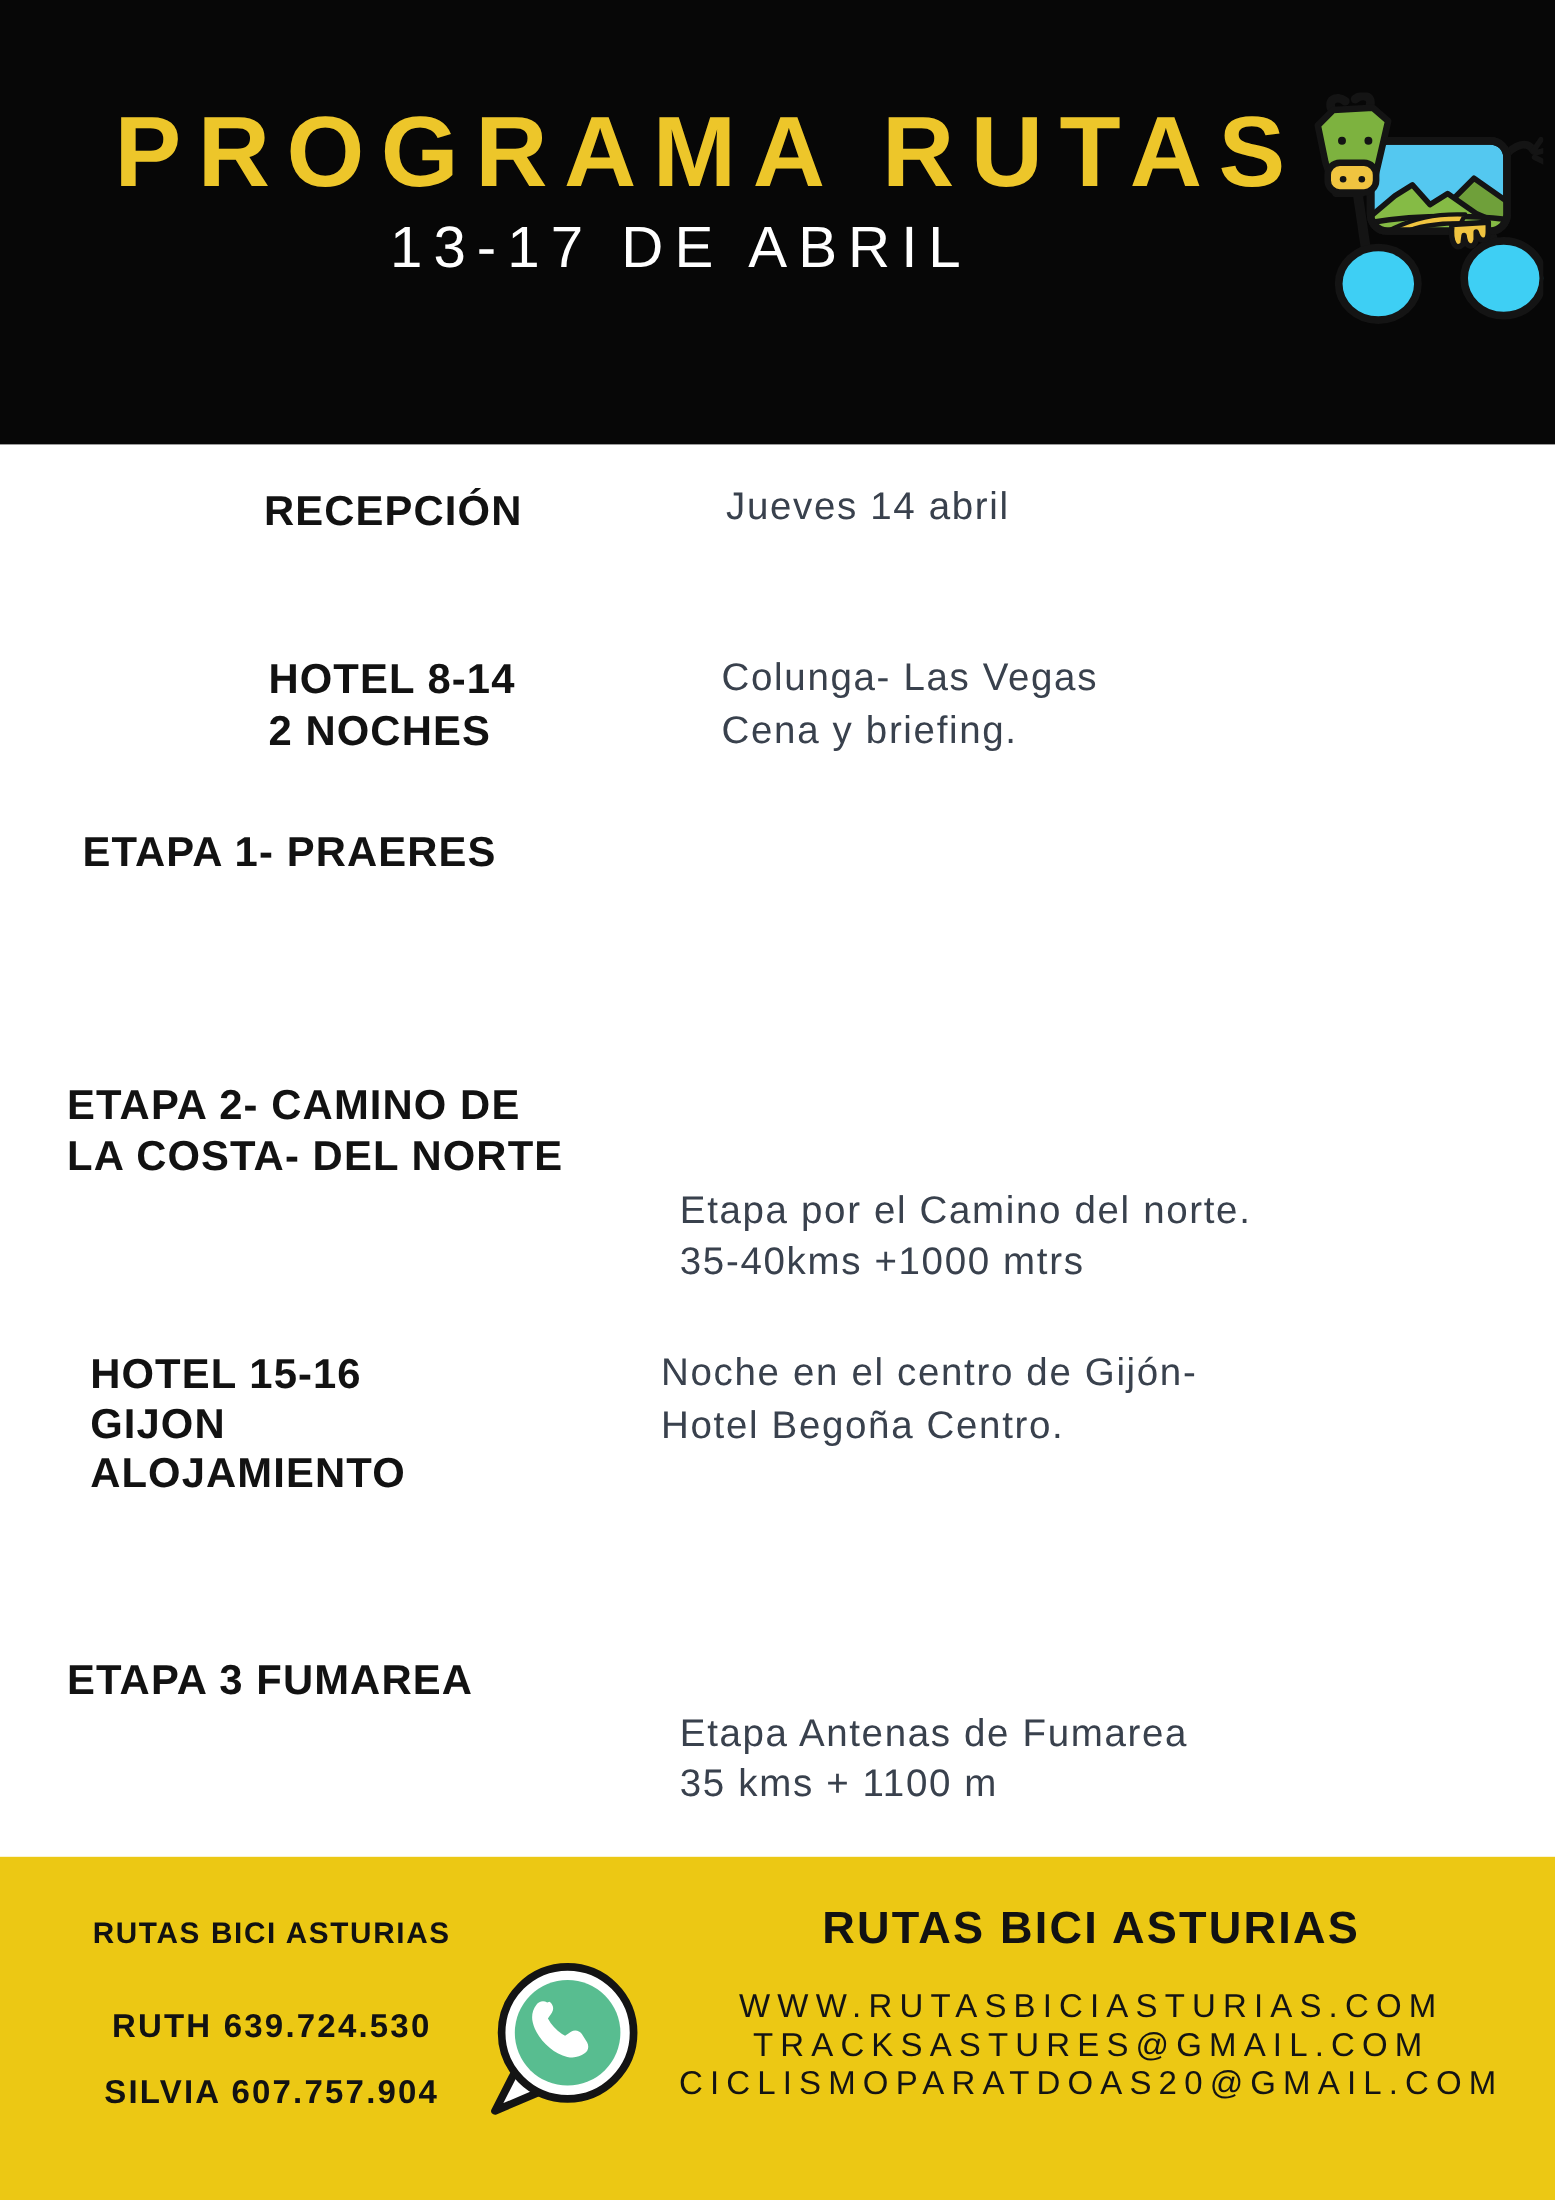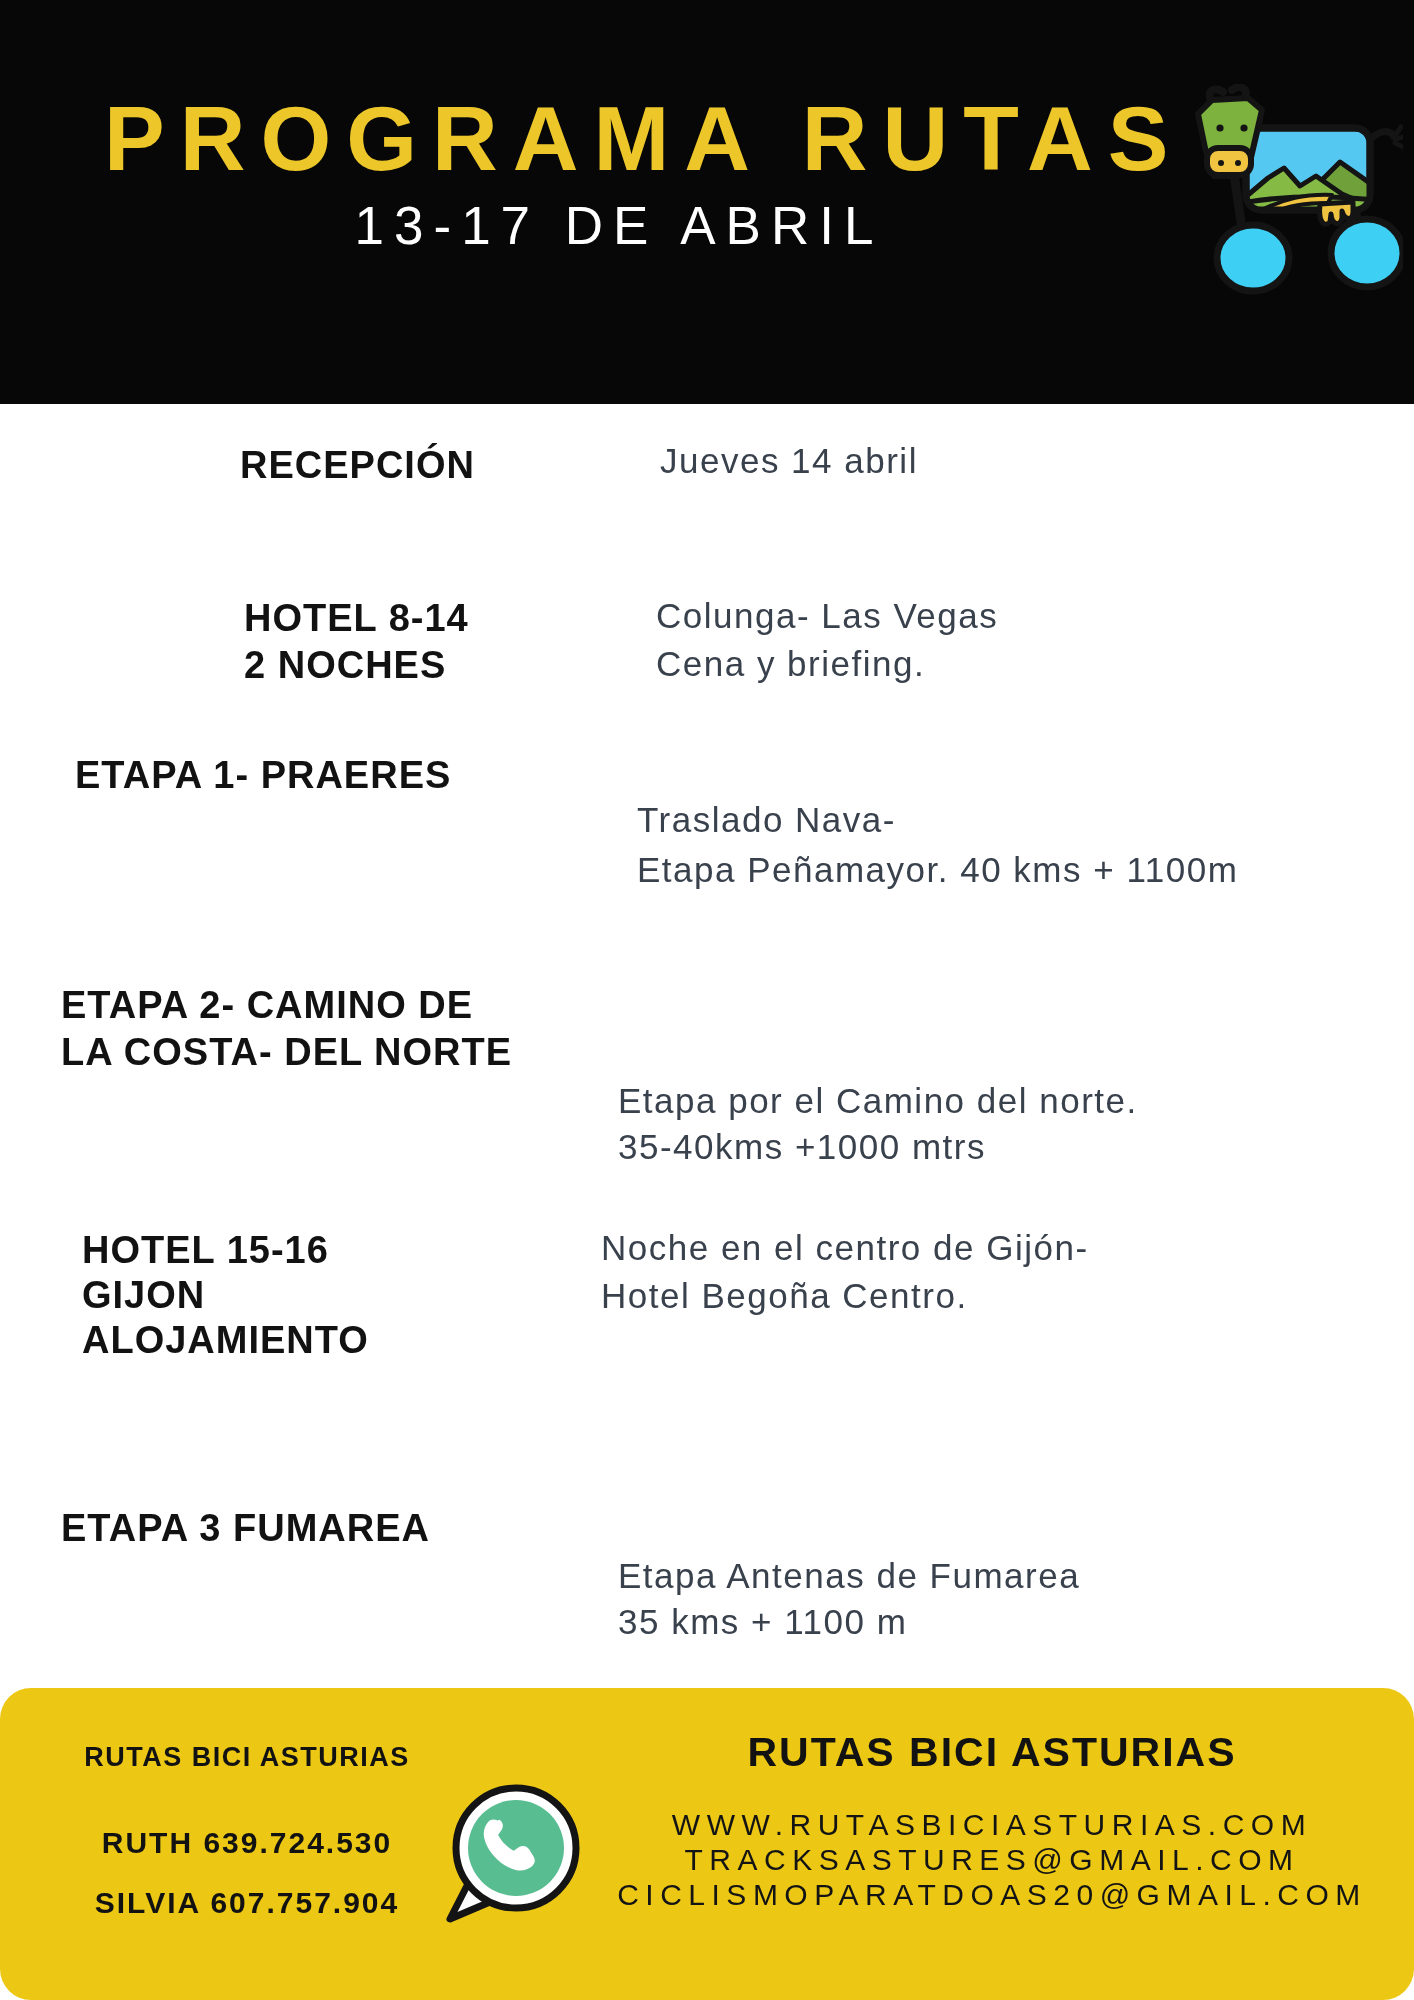--- a/index.html
+++ b/index.html
@@ -35,21 +35,20 @@
     position:absolute;
     font-size:35px;font-weight:400;letter-spacing:1.5px;line-height:48px;
     color:var(--desc_slate,#39414D);white-space:nowrap;
   }
   .desc-group.lh50{line-height:50px;}
   .desc-group.lh46{line-height:46px;}
   
   .footer-band{
     position:absolute;left:0;top:1688px;width:1414px;height:312px;
     background:var(--footer_yellow,#ECC814);
-    border-radius:31px;
   }
   .footer-left{position:absolute;left:0;top:0;width:494px;height:312px;}
   .footer-left .fl-brand{
     position:absolute;left:0;right:0;top:54px;text-align:center;
     font-size:27px;font-weight:700;letter-spacing:1.5px;color:#121212;white-space:nowrap;
   }
   .footer-left .fl-contact1{
     position:absolute;left:0;right:0;top:138px;text-align:center;
     font-size:30px;font-weight:700;letter-spacing:2px;color:#121212;white-space:nowrap;
   }
@@ -131,24 +130,20 @@
     <div>2 NOCHES</div>
   </div>
   <div class="desc-group" style="left:656px;top:592px">
     <div>Colunga- Las Vegas</div>
     <div>Cena y briefing.</div>
   </div>
 
   <div class="label-group" style="left:75px;top:752px">
     <div>ETAPA 1- PRAERES</div>
   </div>
-  <div class="desc-group lh50" style="left:637px;top:795px">
-    <div>Traslado Nava-</div>
-    <div>Etapa Peñamayor. 40 kms + 1100m</div>
-  </div>
 
   <div class="label-group" style="left:61px;top:982px">
     <div>ETAPA 2- CAMINO DE</div>
     <div>LA COSTA- DEL NORTE</div>
   </div>
   <div class="desc-group lh46" style="left:618px;top:1078px">
     <div>Etapa por el Camino del norte.</div>
     <div>35-40kms +1000 mtrs</div>
   </div>
 

